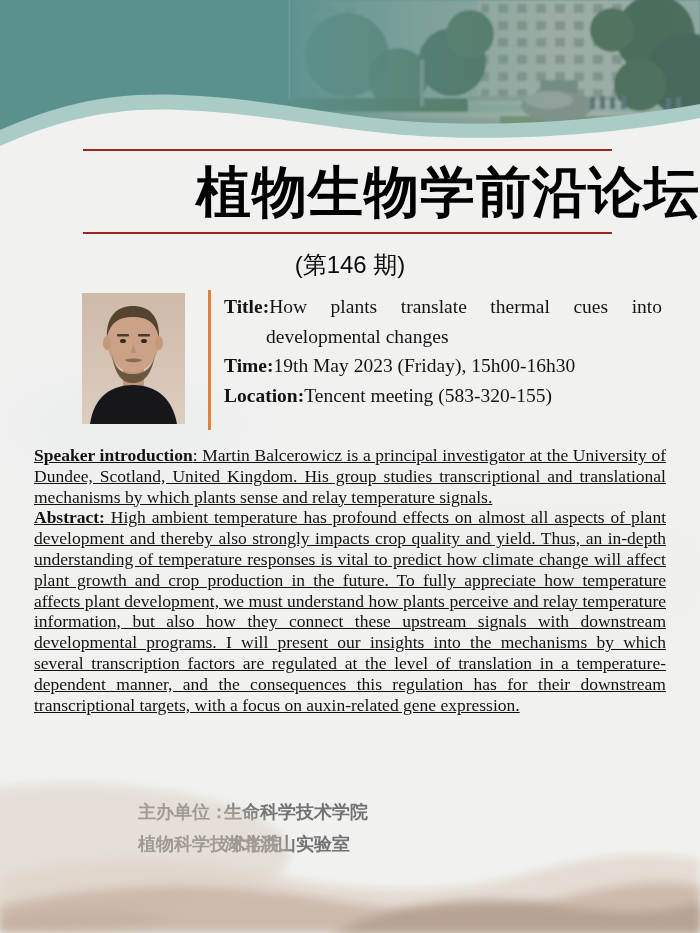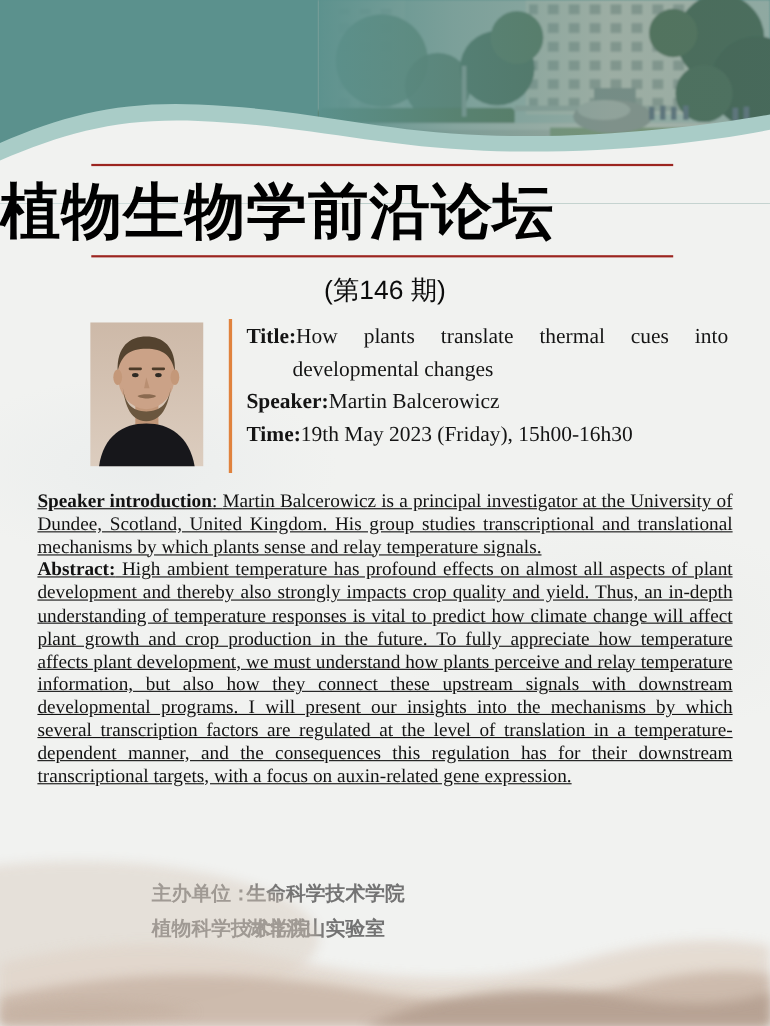--- a/index.html
+++ b/index.html
@@ -11,21 +11,21 @@
     font-family:"Liberation Serif", serif;
   }
   
   .header-svg{position:absolute;top:0;left:0;display:block;}
   
   .rule{position:absolute;left:83px;width:529px;height:2px;background:#9c2520;}
   .rule-top{top:149px;}
   .rule-bottom{top:232px;}
   .forum-title{
     position:absolute;top:153px;left:0;width:700px;
-    text-align:left;
+    text-align:right;
     font-family:"Liberation Sans", sans-serif;
     font-weight:700;font-size:55px;line-height:78px;
     color:#000;letter-spacing:1px;white-space:nowrap;
   }
   .issue{
     position:absolute;top:248px;left:0;width:700px;
     text-align:center;
     font-family:"Liberation Sans", sans-serif;
     font-size:24px;line-height:34px;color:#0c0c0c;
   }
@@ -176,22 +176,22 @@
       <ellipse cx="62" cy="48" rx="3" ry="2" fill="#2e2a24"></ellipse>
 
       <path d="M51,50 L49,60 L54,60 Z" fill="#b98f72"></path>
 
       <path d="M29,55 C31,74 38,81 51,81 C64,81 72,74 74,55 C72,72 67,90 51,90 C35,90 31,72 29,55 Z" fill="#6a563e"></path>
       <path d="M43,67 C46,65 57,65 60,67 C58,70 45,70 43,67 Z" fill="#8a6a50"></path>
     </svg>
     <div class="divider"></div>
     <div class="session-entries">
       <div class="entry"><span class="lbl">Title:</span><span>How plants translate thermal cues into developmental changes</span></div>
-      <div class="entry"><span class="lbl">Speaker:</span><span>Martin Balcerowicz</span></div>
       <div class="entry"><span class="lbl">Time:</span><span>19th May 2023 (Friday), 15h00-16h30</span></div>
+      <div class="entry"><span class="lbl">Location:</span><span>Tencent meeting (583-320-155)</span></div>
     </div>
   </div>
 
   <div class="body-text">
     <p><span class="lbl">Speaker introduction</span><span>: </span><span>Martin Balcerowicz is a principal investigator at the University of Dundee, Scotland, United Kingdom. His group studies transcriptional and translational mechanisms by which plants sense and relay temperature signals.</span></p>
     <p><span class="lbl">Abstract:</span><span> </span><span>High ambient temperature has profound effects on almost all aspects of plant development and thereby also strongly impacts crop quality and yield. Thus, an in-depth understanding of temperature responses is vital to predict how climate change will affect plant growth and crop production in the future. To fully appreciate how temperature affects plant development, we must understand how plants perceive and relay temperature information, but also how they connect these upstream signals with downstream developmental programs. I will present our insights into the mechanisms by which several transcription factors are regulated at the level of translation in a temperature-dependent manner, and the consequences this regulation has for their downstream transcriptional targets, with a focus on auxin-related gene expression.</span></p>
   </div>
 
   <div class="orgs">
     <span>主办单位：</span>

